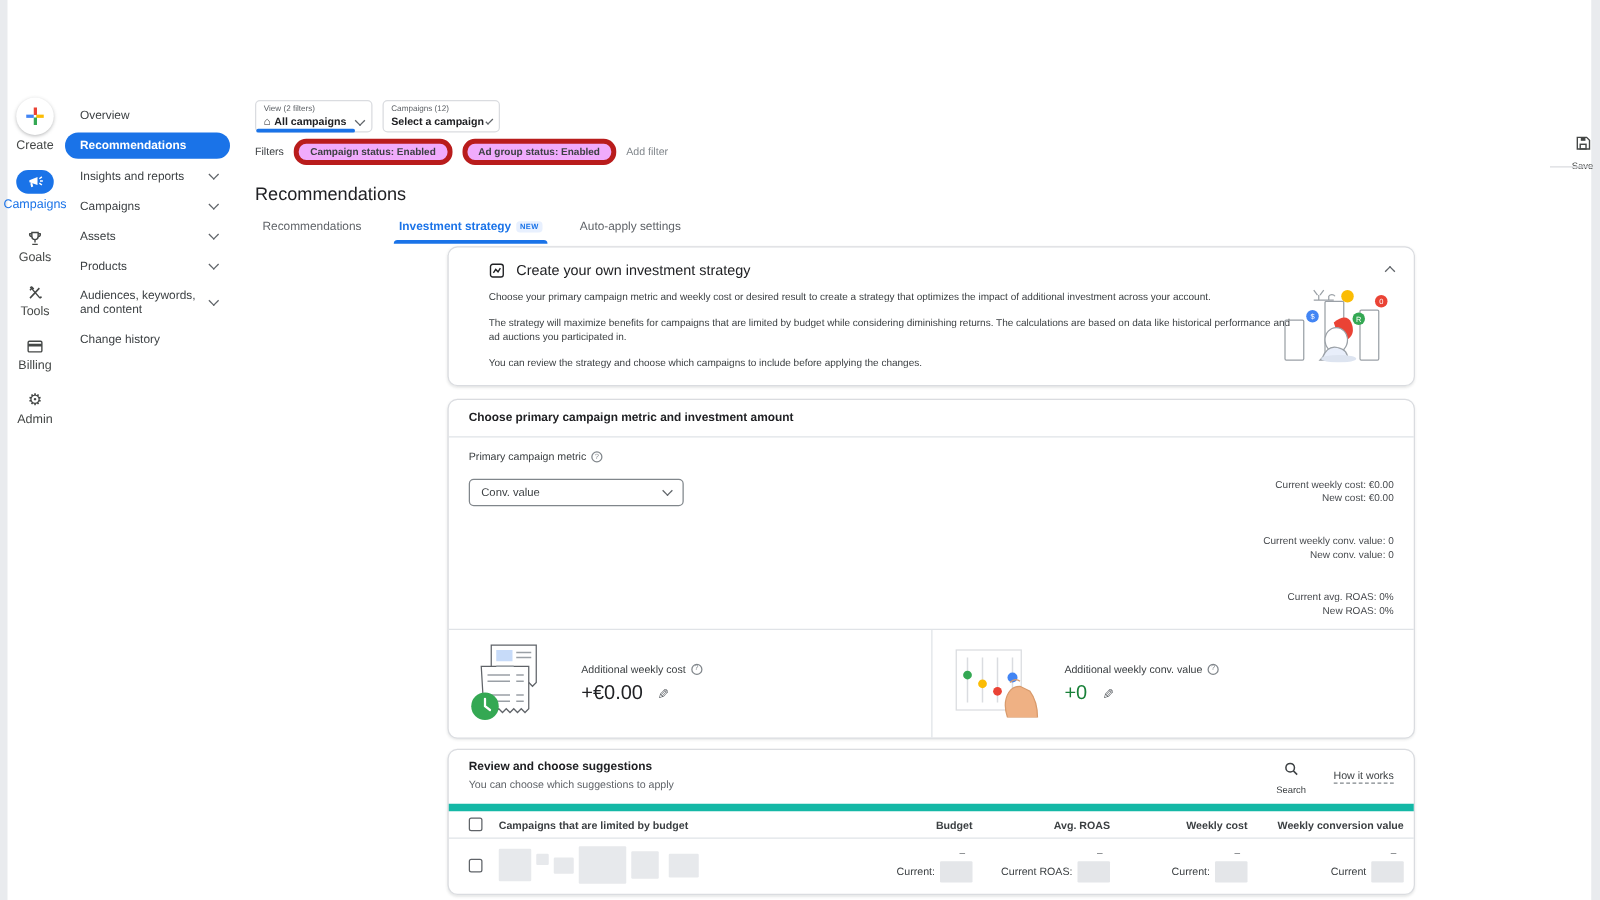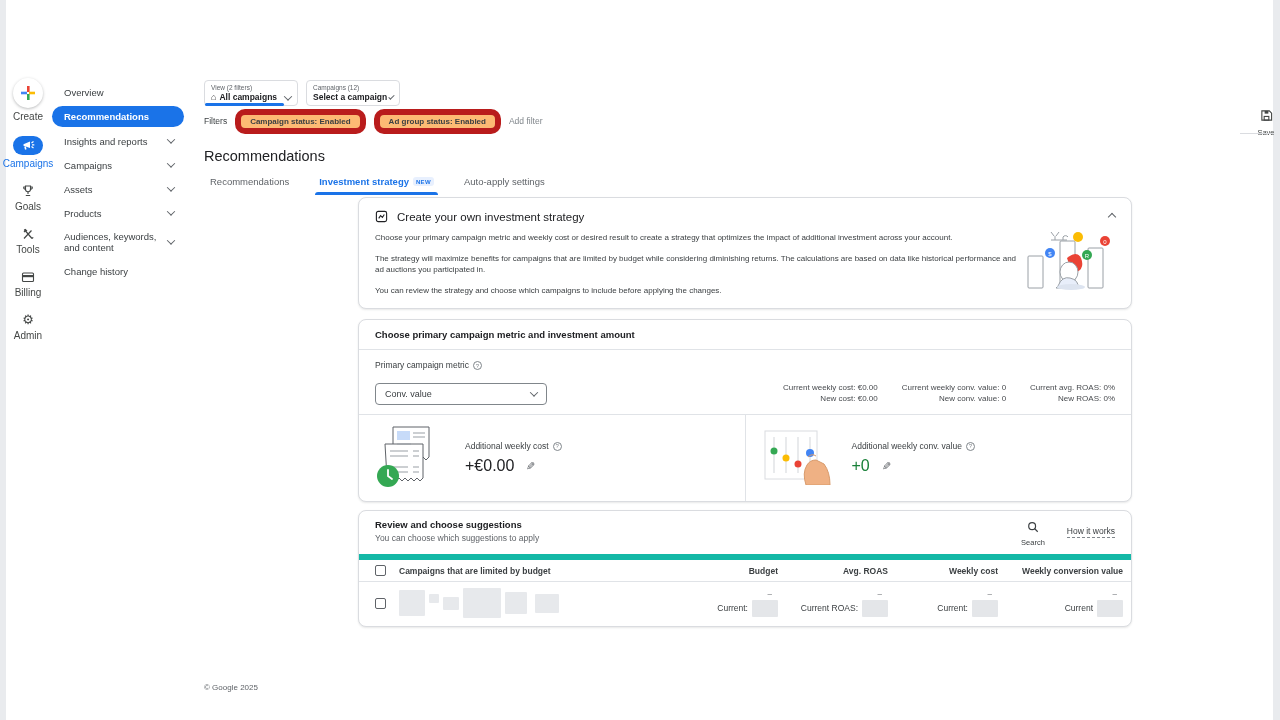--- a/index.html
+++ b/index.html
@@ -37,54 +37,54 @@
   .pickers { display:flex; gap:8px; }
   .picker { position:relative; width:94px; height:26px; border:1px solid #dadce0; border-radius:4px; background:#fff; padding:3px 6px 0 6px; cursor:pointer; }
   .picker-label { font-size:6.5px; color:#5f6368; line-height:8px; white-space:nowrap; }
   .picker-value { display:flex; align-items:center; gap:3px; font-size:8.5px; font-weight:bold; color:#202124; line-height:11px; white-space:nowrap; }
   .picker-value .chev { margin-left:auto; }
   .home-glyph { font-size:9px; line-height:9px; }
   .picker-underline { position:absolute; left:0; bottom:-1px; width:86%; height:3px; background:#1a73e8; border-radius:2px; }
 
   .filter-row { display:flex; align-items:center; gap:8px; margin-top:7px; height:16px; }
   .filters-label { font-size:8.5px; color:#3c4043; }
-  .chip { border:6px solid #b91c1c; border-radius:10px; padding:2px 9px; font-size:8px; font-weight:bold; color:#3c4043; background:#fdba74; cursor:pointer; white-space:nowrap; }
+  .chip { border:4px solid #b91c1c; border-radius:10px; padding:2px 9px; font-size:8px; font-weight:bold; color:#3c4043; background:#f0abfc; cursor:pointer; white-space:nowrap; }
   .add-filter { font-size:8.5px; color:#80868b; cursor:pointer; }
 
   .save-wrap { position:absolute; left:1251px; top:108px; width:30px; text-align:center; cursor:pointer; }
   .save-wrap .lbl { font-size:7.5px; color:#444746; margin-top:2px; }
   .save-divider { position:absolute; left:1240px; top:133px; width:34px; height:1px; background:#dadce0; }
 
   .page-title { font-size:14.5px; font-weight:normal; color:#202124; margin-top:19px; }
   .tabs { display:flex; gap:30px; margin-top:12px; padding-left:6px; }
   .tab { position:relative; font-size:9.5px; color:#5f6368; padding-bottom:8px; cursor:pointer; display:flex; align-items:center; gap:4px; }
   .tab.active { color:#1a73e8; font-weight:bold; }
   .tab.active .underline { position:absolute; left:-4px; right:-4px; bottom:0; height:3px; background:#1a73e8; border-radius:3px 3px 0 0; }
   .new-badge { background:#e8f0fe; color:#1a73e8; font-size:6px; font-weight:bold; padding:1.5px 3px; border-radius:3px; letter-spacing:.3px; }
 
   .card-stack { margin-left:154px; width:774px; }
   .card { position:relative; background:#fff; border:1px solid #dadce0; border-radius:8px; box-shadow:0 1px 2px rgba(60,64,67,.12); }
 
   
-  .info-card { margin-top:2px; padding:12px 16px 12px 16px; min-height:110px; }
+  .info-card { margin-top:2px; padding:12px 16px 12px 32px; min-height:110px; }
   .info-head { display:flex; align-items:center; gap:9px; }
   .info-title { font-size:11.5px; color:#202124; }
   .collapse { position:absolute; right:16px; top:16px; cursor:pointer; }
   .info-card p { font-size:8px; line-height:11.5px; color:#3c4043; margin-top:9px; width:645px; }
   .illus-strategy { position:absolute; right:18px; top:30px; }
 
   
   .metric-card { margin-top:10px; }
   .card-section-title { font-size:9.5px; font-weight:bold; color:#202124; padding:9px 16px; border-bottom:1px solid #e0e3e7; }
   .metric-body { padding:10px 16px 9px 16px; }
   .metric-label { font-size:8.5px; color:#3c4043; display:flex; align-items:flex-end; gap:4px; }
   .help-dot { width:9px; height:9px; border:1px solid #80868b; border-radius:50%; font-size:6px; color:#80868b; display:inline-flex; align-items:center; justify-content:center; }
   .metric-row { display:flex; justify-content:space-between; margin-top:13px; }
   .select { width:172px; height:22px; border:1px solid #80868b; border-radius:4px; display:flex; align-items:center; justify-content:space-between; padding:0 9px; font-size:9px; color:#3c4043; cursor:pointer; background:#fff; }
-  .stats { display:flex; gap:24px; }
+  .stats { display:flex; gap:24px;flex-direction:column; }
   .stat { text-align:right; font-size:8px; line-height:10.5px; color:#474a4e; }
   .panels { display:flex; border-top:1px solid #e0e3e7; }
   .panel { flex:1; display:flex; align-items:center; padding:12px 16px; height:86px; position:relative; }
   .panel + .panel { border-left:1px solid #e0e3e7;text-align:center; }
   .panel-illus { position:relative; width:72px; margin-right:18px; }
   .panel-info .plabel { font-size:8.5px; color:#3c4043; display:flex; align-items:center; gap:4px; }
   .big-val { font-size:16px; color:#202124; margin-top:6px; display:flex; align-items:center; gap:12px; }
   .big-val.green { color:#188038; }
   .pencil { font-size:11px; color:#5f6368; transform:scaleX(-1); display:inline-block; cursor:pointer; }
 

